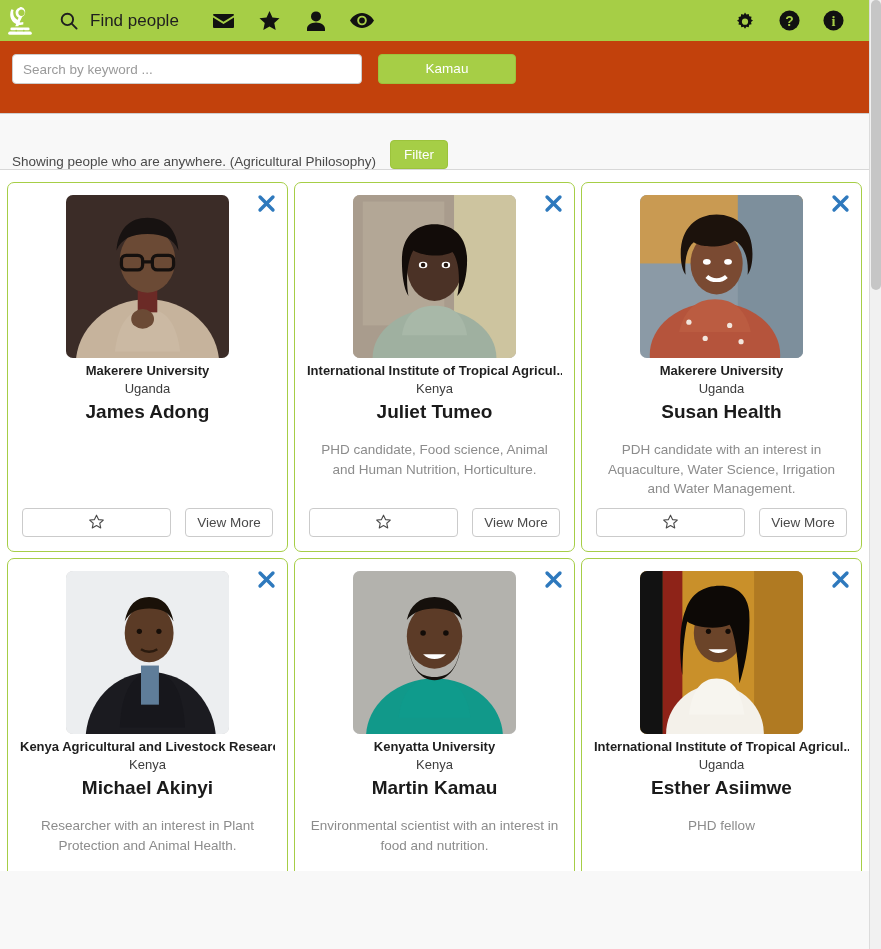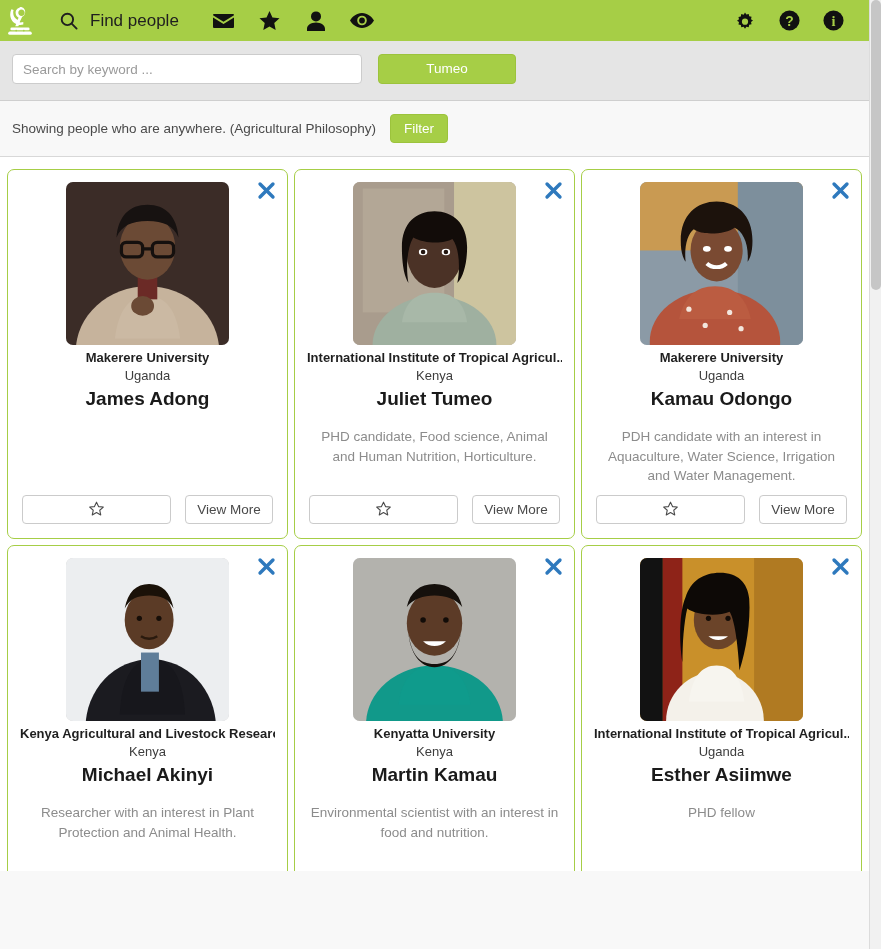--- a/index.html
+++ b/index.html
@@ -101,23 +101,23 @@
   .nav-right {
     display: flex;
     align-items: center;
     gap: 0;
     flex: 0 0 auto;
   }
   .nav-right .nav-icon { width: 44px; }
 
   
   .searchbar {
-    background: #e5e5e5;
+    background: #c2410c;
     border-bottom: 1px solid #cfcfcf;
-    padding: 13px 12px 16px 12px;
+    padding: 13px 12px 29px 12px;
     display: flex;
     align-items: center;
     gap: 8px;
   }
   .search-input {
     width: 350px;
     height: 30px;
     border: 1px solid #cccccc;
     border-radius: 4px;
     background: #ffffff;
@@ -144,21 +144,21 @@
     height: 30px;
     margin-left: 8px;
   }
 
   
   .filterbar {
     background: #f8f8f8;
     border-bottom: 1px solid #d8d8d8;
     height: 56px;
     display: flex;
-    align-items: center;
+    align-items: flex-end;
     padding: 0 12px;
     gap: 14px;
   }
   .filter-text {
     font-size: 13.5px;
     color: #4a4a4a;
   }
   .btn-filter {
     width: 58px;
     height: 29px;
@@ -348,21 +348,21 @@
             <circle cx="11" cy="11" r="10.5" fill="#111111"></circle>
             <text x="11" y="16.4" text-anchor="middle" font-family="Liberation Serif, serif" font-size="15" font-weight="bold" fill="#a6ce46">i</text>
           </svg>
         </div>
 
       </div>
     </div>
 
     <div class="searchbar">
       <input class="search-input" type="text" placeholder="Search by keyword ..." style="">
-      <button class="btn-green btn-search">Tumeo</button>
+      <button class="btn-green btn-search">Kamau</button>
     </div>
 
     <div class="filterbar">
       <span class="filter-text">Showing people who are anywhere. (Agricultural Philosophy)</span>
       <button class="btn-green btn-filter">Filter</button>
     </div>
 
     <div class="grid">
 
       <div class="card">
@@ -460,21 +460,21 @@
               <circle cx="62" cy="90" r="1.6" fill="#f2e6dd"></circle>
             <ellipse cx="47" cy="42" rx="16" ry="19" fill="#7a4a32"></ellipse>
             <path d="M25 36c0-16 10-24 22-24s22 8 22 24c0 6-1 10-3 13 1-11-3-19-8-21-5 4-20 5-25 1-4 3-6 11-5 20-2-3-3-7-3-13z" fill="#1c120c"></path>
             <ellipse cx="41" cy="41" rx="2.4" ry="1.8" fill="#fff"></ellipse>
             <ellipse cx="54" cy="41" rx="2.4" ry="1.8" fill="#fff"></ellipse>
             <path d="M41 50c3 3 9 3 12 0" stroke="#fff" stroke-width="2.4" fill="none"></path>
           </svg>
         </div>
         <div class="affiliation">Makerere University</div>
         <div class="country">Uganda</div>
-        <div class="person-name">Kamau Odongo</div>
+        <div class="person-name">Susan Health</div>
         <div class="bio">PDH candidate with an interest in Aquaculture, Water Science, Irrigation and Water Management.</div>
         <div class="card-actions">
           <button class="btn-outline btn-fav">
             <span>
               <svg width="15" height="15" viewBox="0 0 22 21" fill="none" stroke="#4a4a4a" stroke-width="1.6" stroke-linejoin="round">
                 <path d="M11 1.2l3 6.5 7 .7-5.2 4.7 1.4 6.9L11 16.4 4.8 20l1.4-6.9L1 8.4l7-.7z"></path>
               </svg>
             </span>
           </button>
           <button class="btn-outline btn-view">View More</button>

